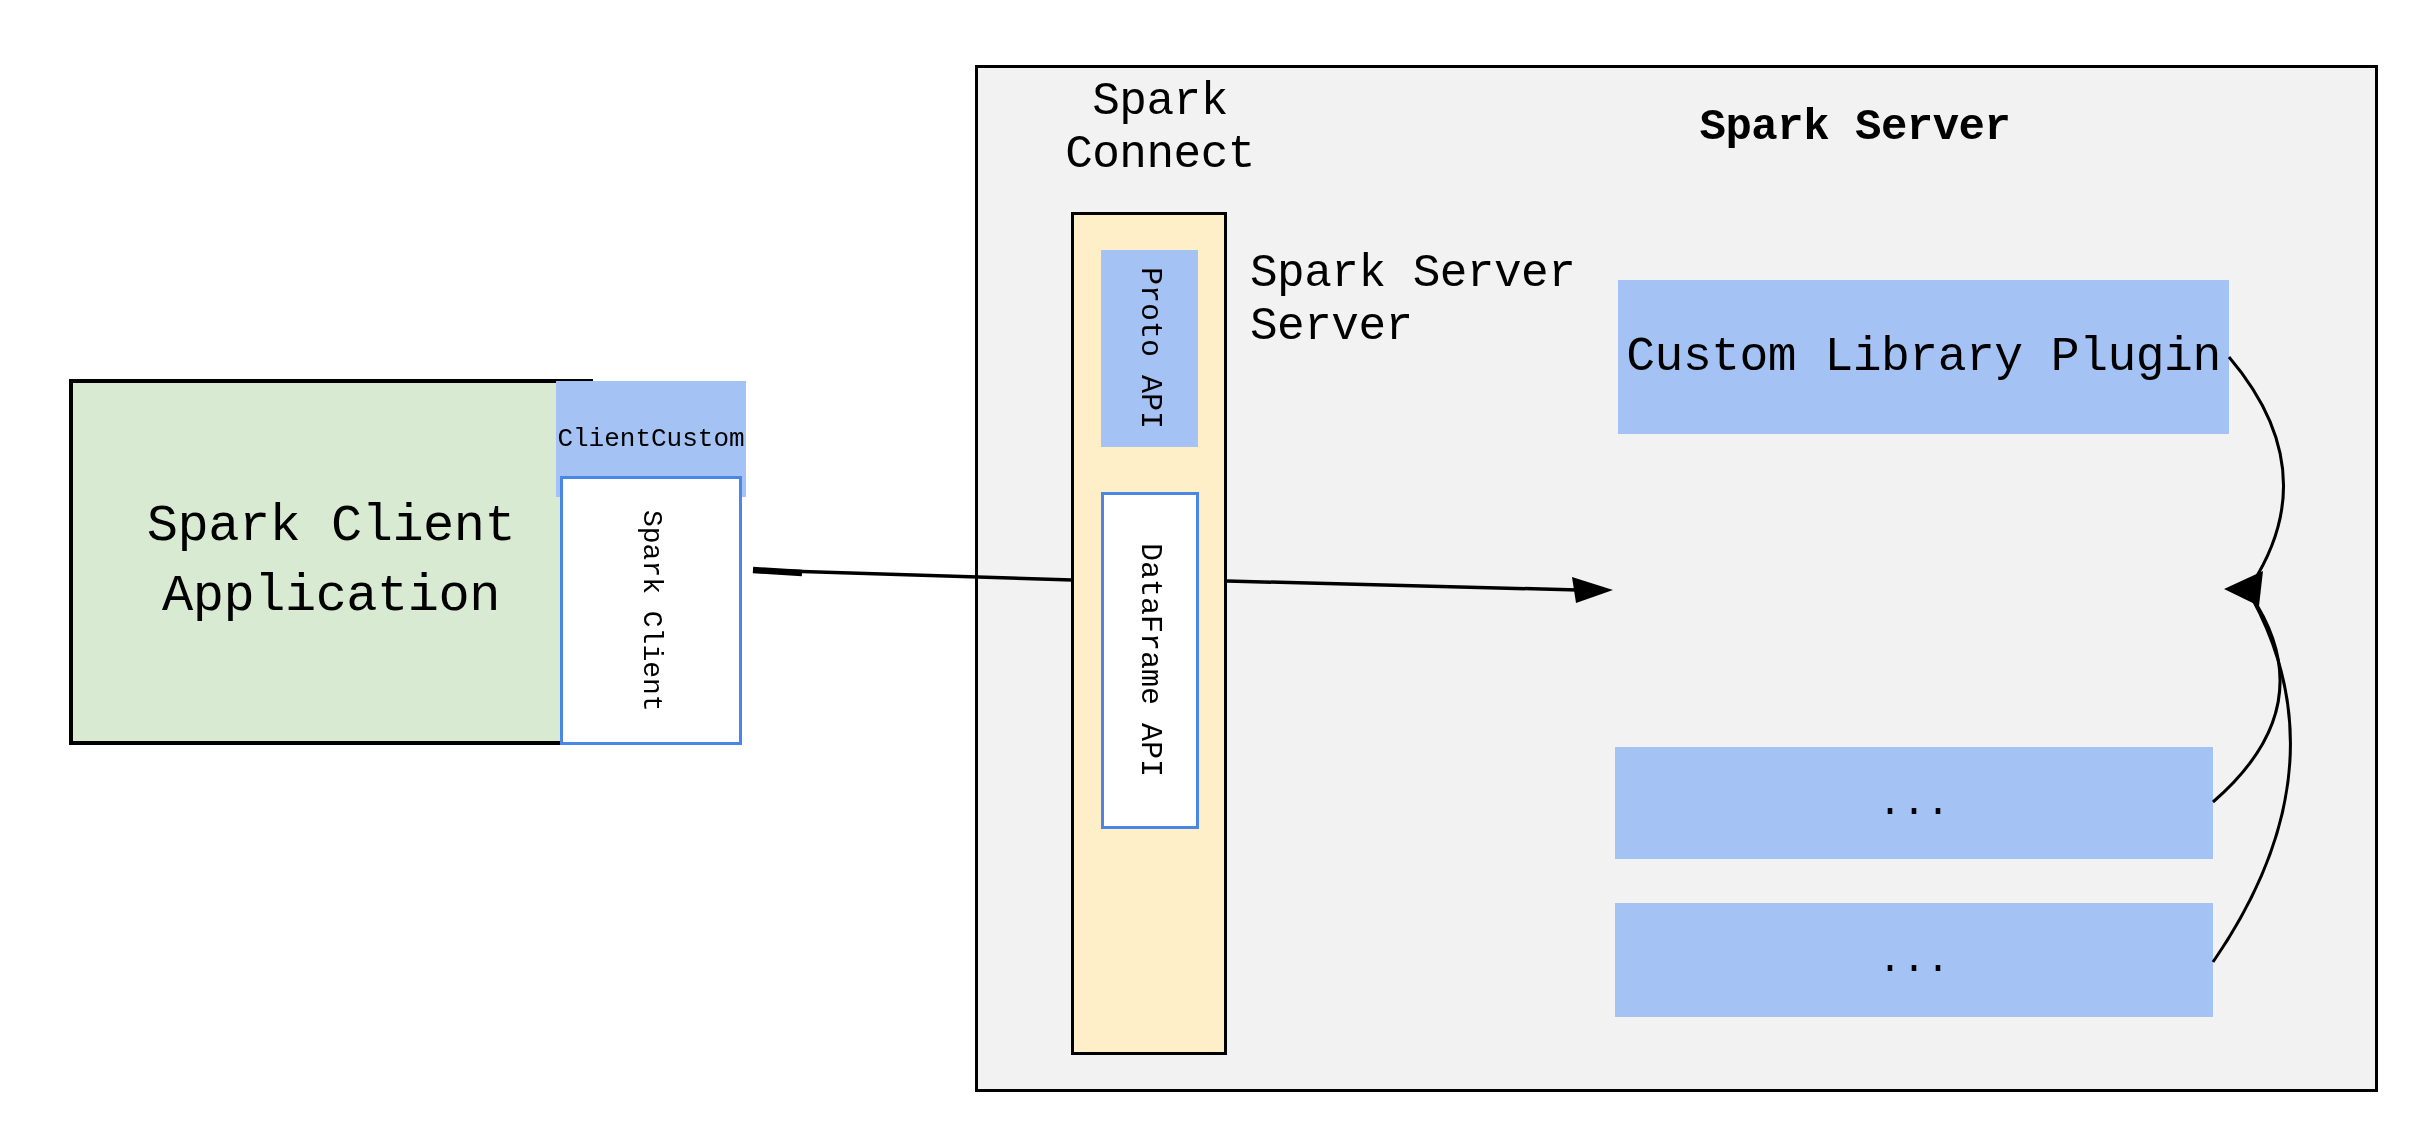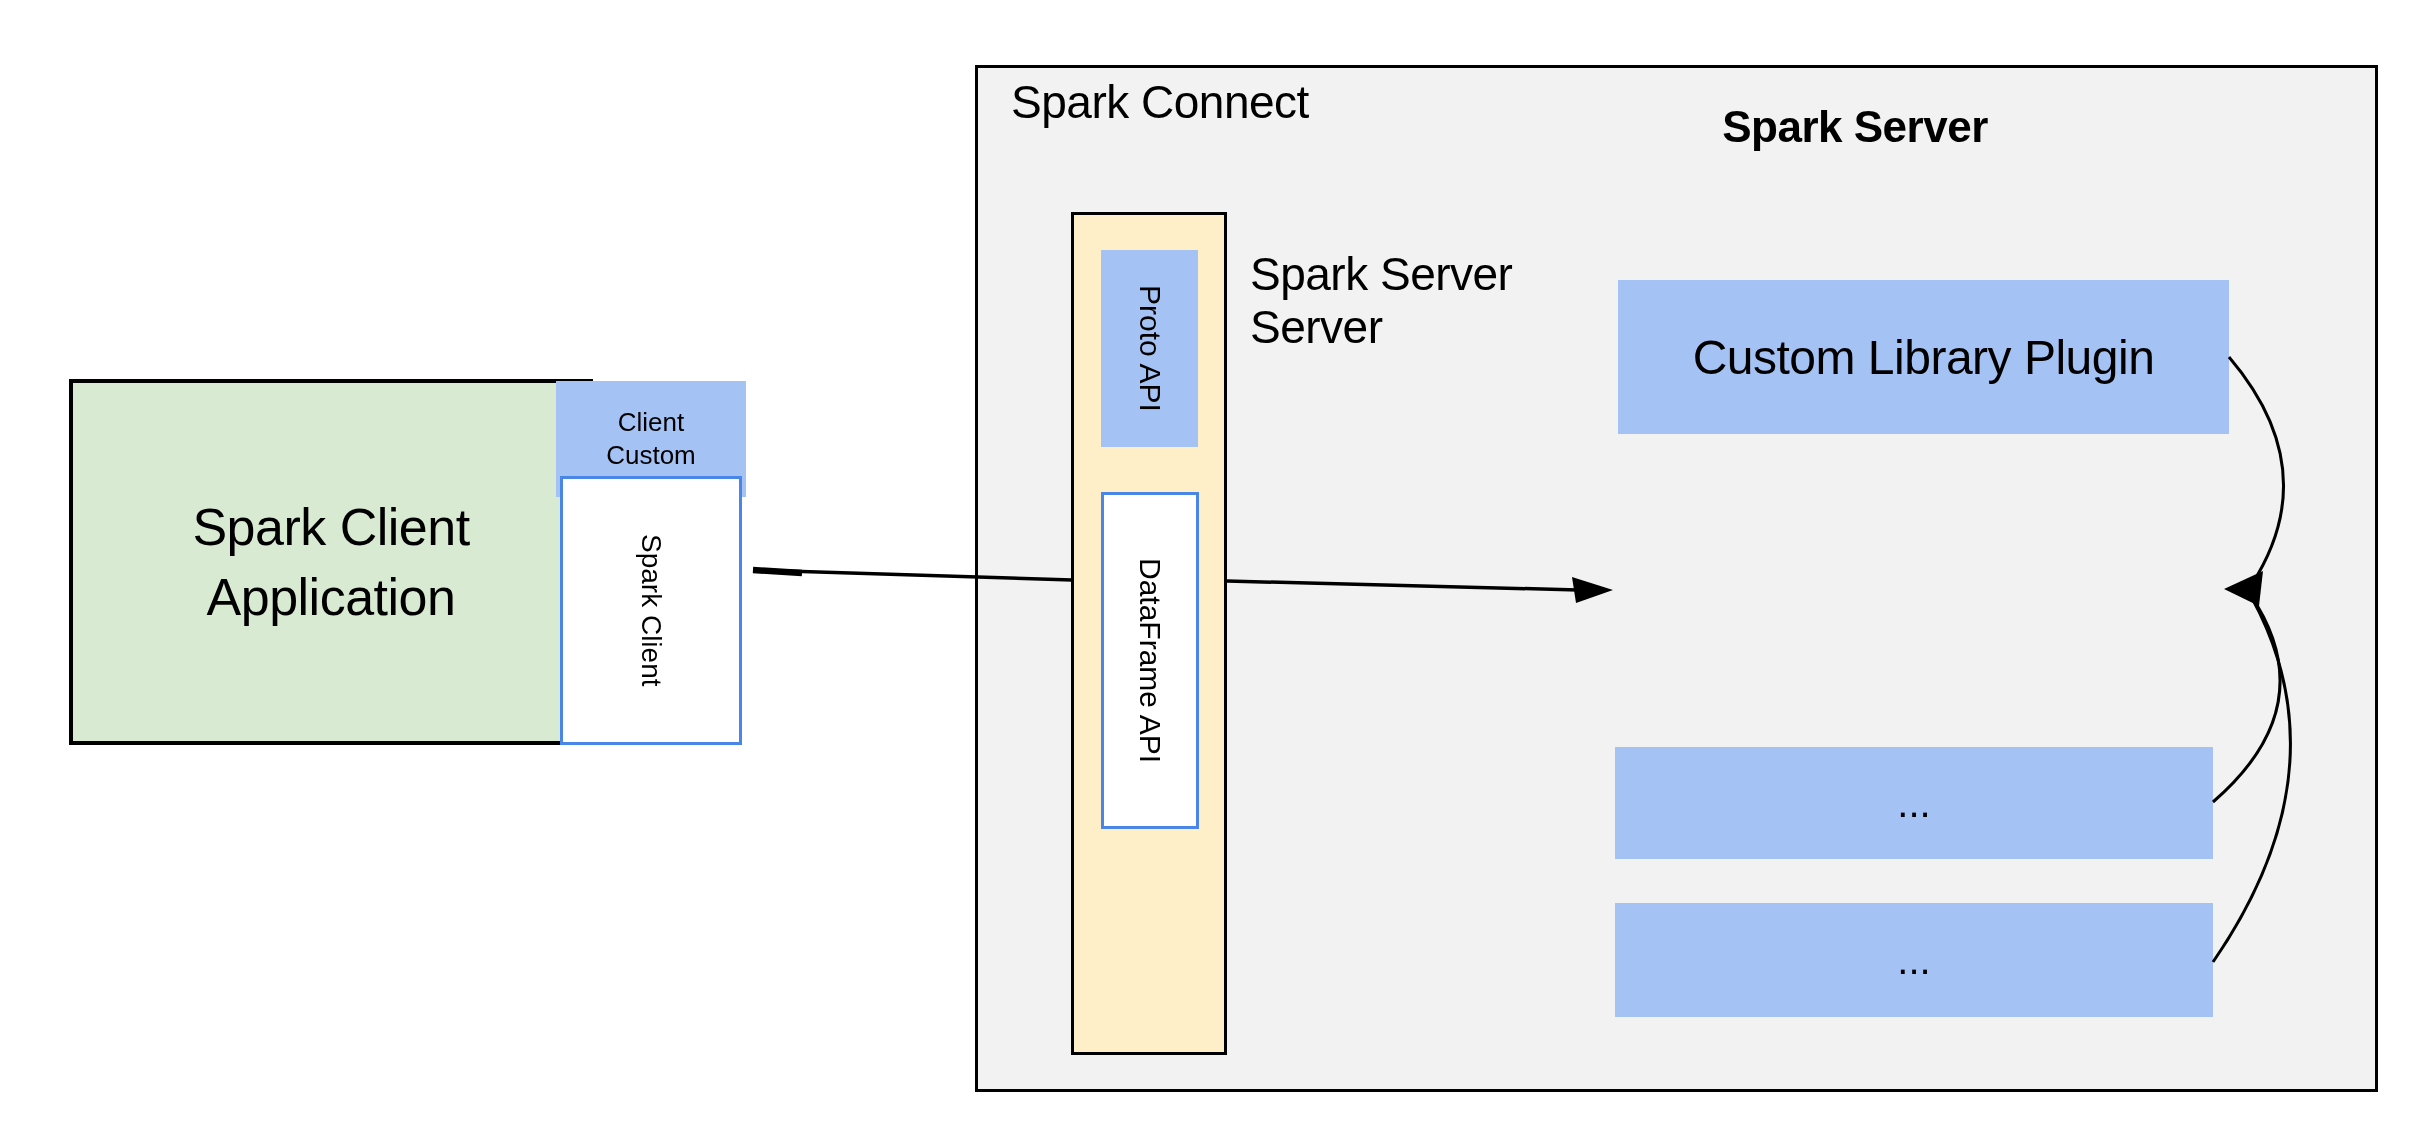--- a/index.html
+++ b/index.html
@@ -9,37 +9,37 @@
     font-family: "Liberation Sans", "DejaVu Sans", sans-serif;
   }
   #canvas {
     position: relative;
     width: 2435px;
     height: 1135px;
     background: #ffffff;
     overflow: hidden;
     color: #000;
   }
-  .abs { position: absolute; box-sizing: border-box; }
+  .abs { position: absolute; box-sizing: border-box; font-family: Liberation Mono, monospace; }
 
   
   .green-box {
     left: 69px; top: 379px; width: 524px; height: 366px;
     background: #d9ead3;
     border: 4px solid #000;
     display: flex; flex-direction: column;
     align-items: center; justify-content: center;
     text-align: center;
     font-size: 52px; line-height: 70px; letter-spacing: -0.5px;
     z-index: 1;
   }
   .client-package-box {
     left: 556px; top: 381px; width: 190px; height: 116px;
     background: #a4c2f4;
-    display: flex; flex-direction: column;
+    display: flex; flex-direction: row;
     align-items: center; justify-content: center;
     text-align: left;
     font-size: 26px; line-height: 33px;
     z-index: 2;
   }
   .spark-client-box {
     left: 560px; top: 476px; width: 182px; height: 269px;
     background: #ffffff;
     border: 3px solid #4a86e8;
     display: flex; align-items: center; justify-content: center;

